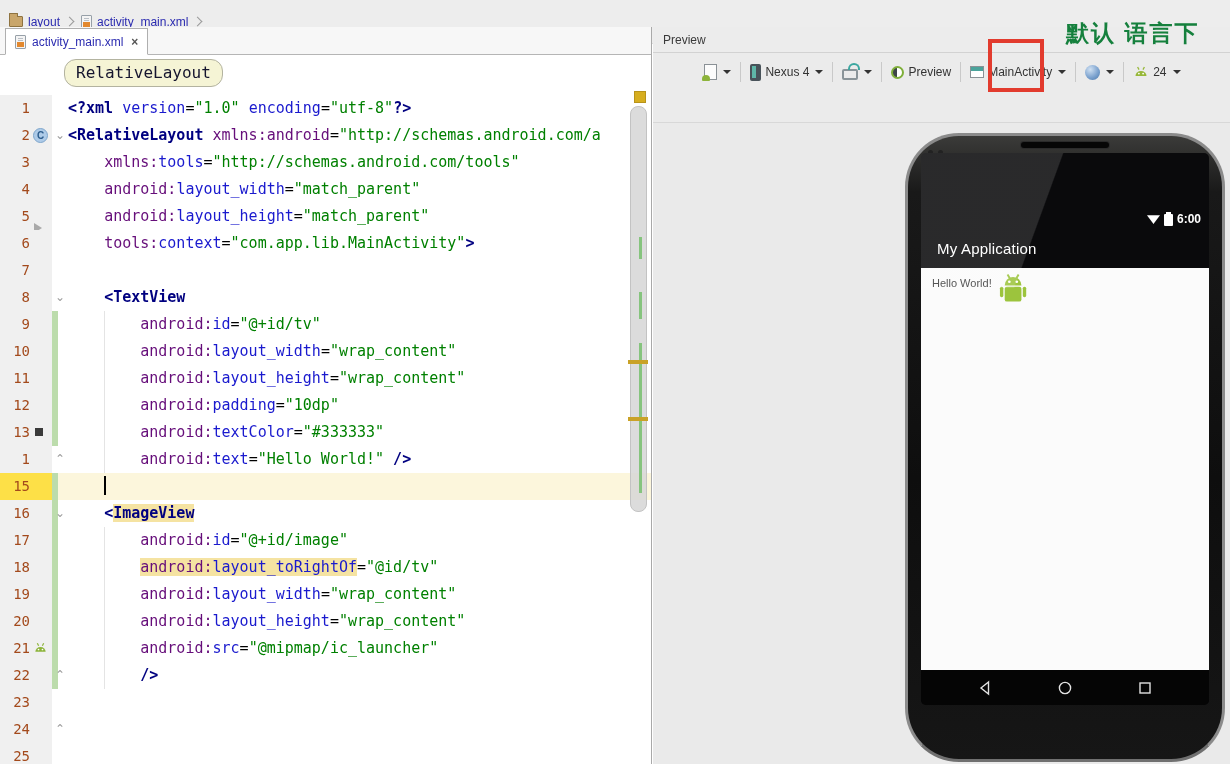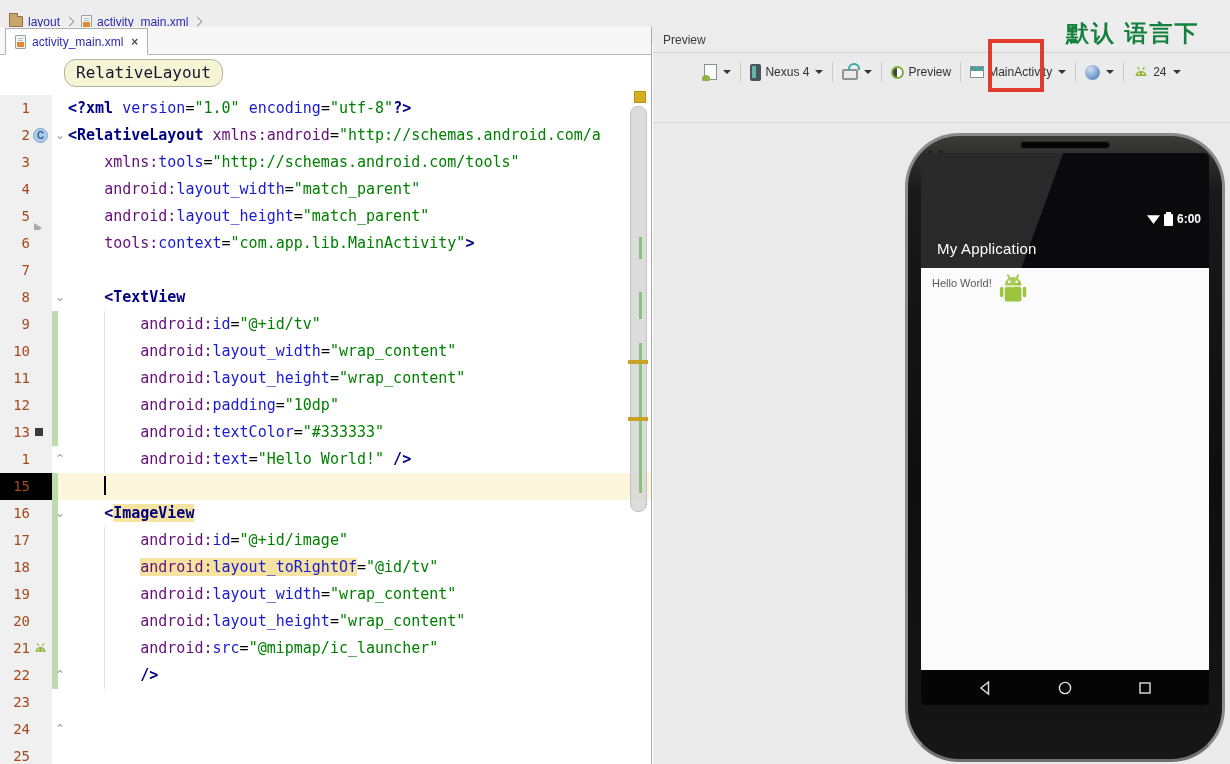--- a/index.html
+++ b/index.html
@@ -28,21 +28,21 @@
   .tab .close{color:#555;font-size:12px;font-weight:bold;margin-left:2px;}
 
   .editor{position:absolute;left:0;top:28px;right:0;bottom:0;background:#fff;overflow:hidden;}
   .chip{position:absolute;left:64px;top:4px;padding:3px 11px;background:#F5F4D5;border:1px solid #B3B3A0;
         border-radius:12px;font:16px/20px "DejaVu Sans Mono",monospace;color:#15152e;z-index:4;}
 
   #code{position:absolute;left:0;top:40px;right:0;}
   .row{position:relative;height:27px;white-space:pre;font:15px/27px "DejaVu Sans Mono",monospace;}
   .row.caret-row{background:#FCF6DC;}
   .gut{position:absolute;left:0;top:0;width:52px;height:27px;background:#F0F0F0;}
-  .caret-row .gut{background:#000000;}
+  .caret-row .gut{background:#fde047;}
   .ln{position:absolute;left:0;top:0;width:30px;text-align:right;color:#A34A1C;font-size:14px;}
   .gicon{position:absolute;left:33px;top:6px;width:15px;height:15px;}
   .gi-c-circle{background:#AECBE8;border:1px solid #7FA6CC;border-radius:50%;color:#2E5E8E;
                font:bold 10px/13px "Liberation Sans",sans-serif;text-align:center;}
   .gi-square{width:8px;height:8px;background:#3A3A3A;top:9px;left:35px;}
   .gi-arrow{width:0;height:0;border-left:8px solid #A9A9A9;border-top:5px solid transparent;
             border-bottom:5px solid transparent;top:20px;left:34px;}
   .gi-droid svg{display:block;}
   .chg{position:absolute;left:52px;top:0;bottom:0;width:6px;background:#BCDCAC;}
   .fold{position:absolute;left:54px;top:0;width:12px;color:#9E9E9E;

